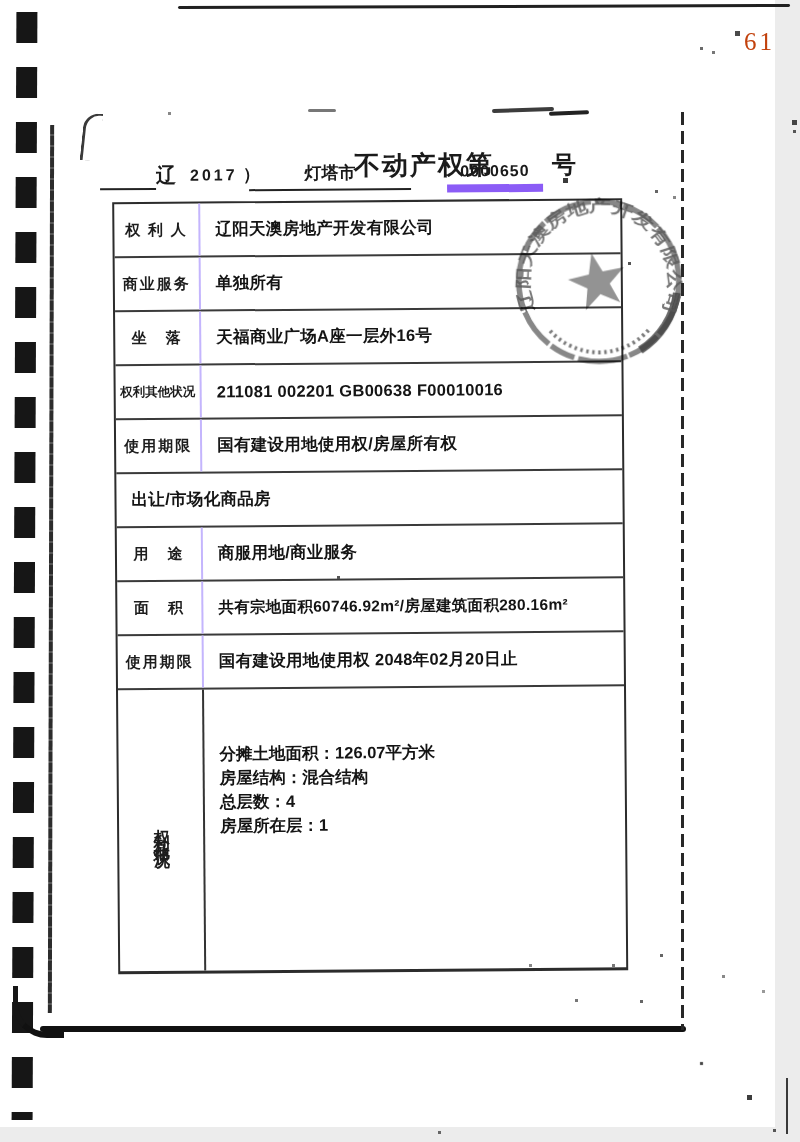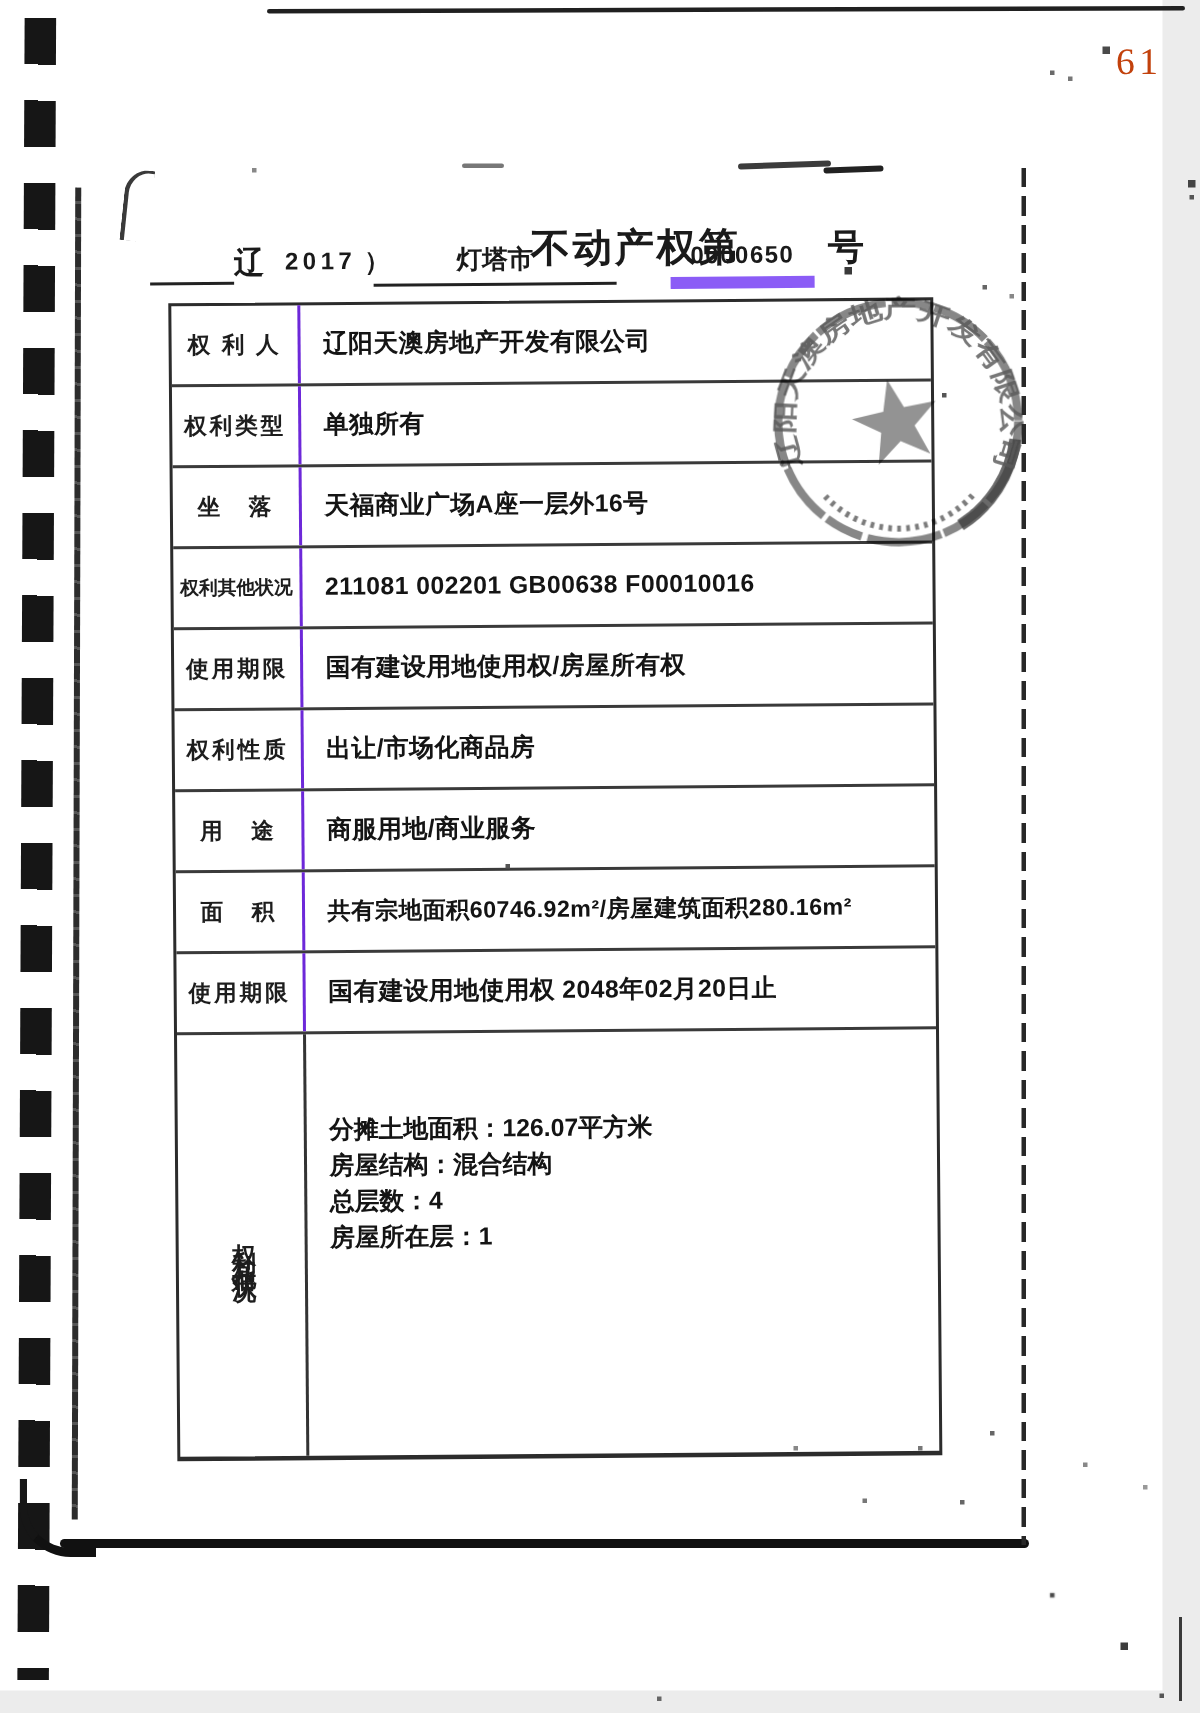--- a/index.html
+++ b/index.html
@@ -49,21 +49,21 @@
     font-size:17px;font-weight:700;padding-bottom:4px;}
   .h-type{left:357px;top:148px;font-size:26px;font-weight:700;letter-spacing:2px;}
   .h-serial{left:450px;top:163px;width:96px;text-align:center;border-bottom:8px solid #8b5cf6;
     font-size:16px;font-weight:600;letter-spacing:1px;padding-bottom:4px;}
   .h-suffix{left:555px;top:150px;font-size:24px;font-weight:700;}
 
   
   .cert{position:absolute;left:115px;top:200px;width:506px;background:transparent;
     border:2px solid #2c2c2c;border-bottom-width:3px;}
   .trow{display:flex;height:52px;border-bottom:2px solid #3a3a3a;}
-  .tlabel{width:84px;flex:0 0 84px;border-right:2px solid #6d28d9;display:flex;align-items:center;
+  .tlabel{width:84px;flex:0 0 84px;border-right:2px solid #c4b5fd;display:flex;align-items:center;
     justify-content:center;font-size:15px;letter-spacing:2px;color:#1d1d1d;
     font-family:"Liberation Serif","DejaVu Serif",serif;font-weight:600;}
   .trow:nth-child(4) .tlabel{font-size:12.5px;letter-spacing:0;}
   .tvalue{flex:1;display:flex;align-items:center;padding-left:15px;padding-right:4px;
     font-weight:700;font-size:16.5px;color:#141414;letter-spacing:.3px;white-space:nowrap;}
   .trow:nth-child(8) .tvalue{font-size:15.5px;}
   .trow-big{display:flex;height:281px;border-bottom:none;}
   .big-label{width:84px;flex:0 0 84px;border-right:2px solid #333;display:flex;align-items:center;justify-content:center;}
   .big-label .vtext{writing-mode:vertical-rl;text-orientation:upright;font-size:16px;letter-spacing:5px;
     color:#1d1d1d;font-family:"Liberation Serif","DejaVu Serif",serif;font-weight:600;}
@@ -117,37 +117,36 @@
     <span class="h-serial">0000650</span>
     <span class="h-suffix">号</span>
   </div>
 
   <div class="cert">
     <div class="trow">
       <div class="tlabel">权 利 人</div>
       <div class="tvalue">辽阳天澳房地产开发有限公司</div>
     </div>
     <div class="trow">
-      <div class="tlabel">权利类型</div>
+      <div class="tlabel">商业服务</div>
       <div class="tvalue">单独所有</div>
     </div>
     <div class="trow">
       <div class="tlabel">坐　落</div>
       <div class="tvalue">天福商业广场A座一层外16号</div>
     </div>
     <div class="trow">
       <div class="tlabel">权利其他状况</div>
       <div class="tvalue">211081 002201 GB00638 F00010016</div>
     </div>
     <div class="trow">
       <div class="tlabel">使用期限</div>
       <div class="tvalue">国有建设用地使用权/房屋所有权</div>
     </div>
     <div class="trow">
-      <div class="tlabel">权利性质</div>
       <div class="tvalue">出让/市场化商品房</div>
     </div>
     <div class="trow">
       <div class="tlabel">用　途</div>
       <div class="tvalue">商服用地/商业服务</div>
     </div>
     <div class="trow">
       <div class="tlabel">面　积</div>
       <div class="tvalue">共有宗地面积60746.92m²/房屋建筑面积280.16m²</div>
     </div>

